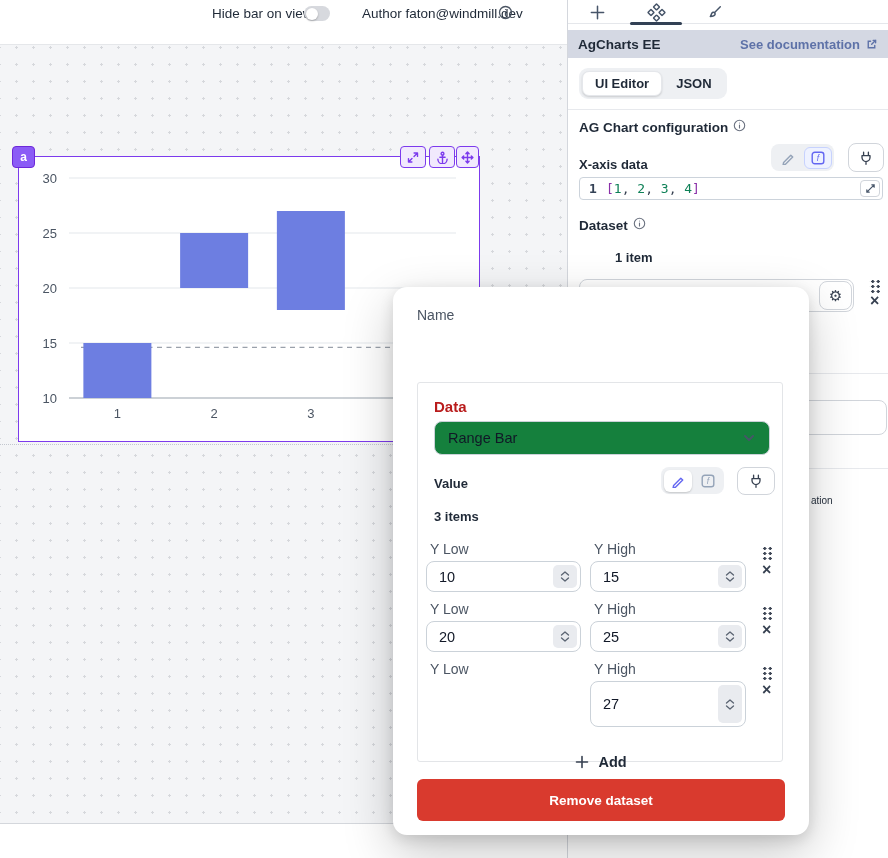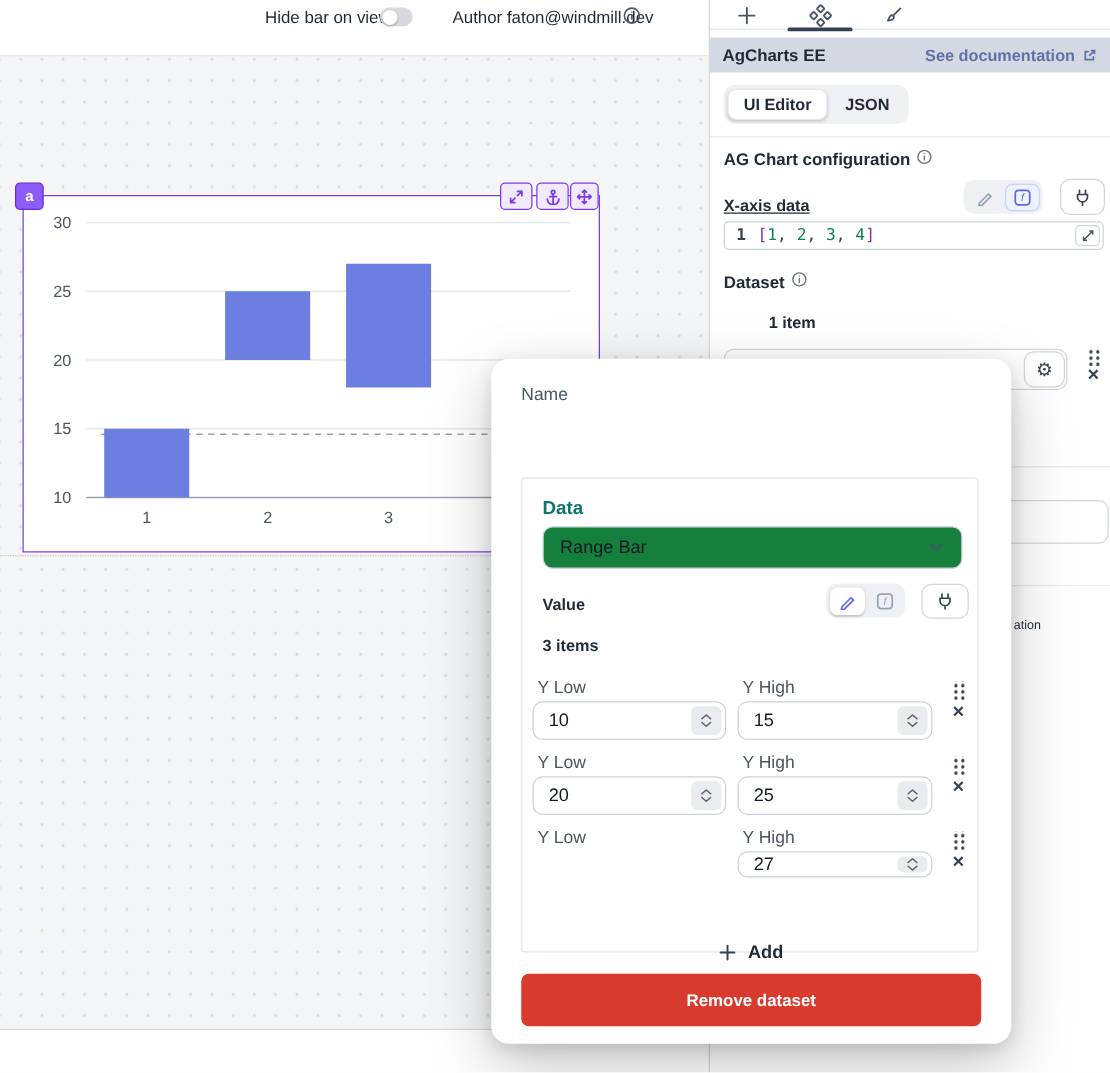--- a/index.html
+++ b/index.html
@@ -76,21 +76,21 @@
   .x-btn { font-size:16px; color:#374151; line-height:14px; cursor:pointer; font-weight:bold; }
   .fragment-text { font-size:10px; color:#1f2937; }
 
   
   .modal { left:393px; top:287px; width:416px; height:548px; background:#fff; border-radius:14px; z-index:10;
     box-shadow:0 18px 50px rgba(0,0,0,.22), 0 4px 14px rgba(0,0,0,.12); }
   .m-label { font-size:14px; color:#4b5563; }
   .m-input { border:1px solid #cbd2d9; border-radius:8px; background:#fff; font-size:15px; color:#111827; padding:0 13px;
     font-family:"Liberation Sans", sans-serif; outline:none; width:100%; height:100%; }
   .databox { left:24px; top:95px; width:366px; height:380px; border:1px solid #e3e5e8; border-radius:3px; background:#fff; }
-  .m-h { font-size:15px; font-weight:bold; color:#0f766e;text-align:center; }
+  .m-h { font-size:15px; font-weight:bold; color:#b91c1c;text-align:center; }
   .select { border:1px solid #cbd2d9; border-radius:8px; background:#15803d; display:flex; align-items:center; padding:0 13px;
     font-size:14.5px; color:#111827; cursor:pointer; }
   .select svg { margin-left:auto; stroke:#475569; fill:none; stroke-width:1.6; stroke-linecap:round; stroke-linejoin:round; }
   .numfield { position:absolute; }
   .numfield input { width:100%; height:100%; border:1px solid #cbd2d9; border-radius:8px; font-size:14.5px; color:#111827;
     padding:0 34px 0 12px; font-family:"Liberation Sans", sans-serif; outline:none; }
   .stepper { position:absolute; right:4px; top:4px; bottom:4px; width:24px; background:#e9ebef; border-radius:5px;
     display:flex; flex-direction:column; align-items:center; justify-content:center; gap:1px; cursor:pointer; }
   .stepper svg { stroke:#5b6472; fill:none; stroke-width:1.3; stroke-linecap:round; stroke-linejoin:round; }
   .add-btn { display:flex; align-items:center; justify-content:center; gap:9px; font-size:14.5px; font-weight:bold; color:#1f2937; cursor:pointer;margin-top:24px; }
@@ -211,21 +211,21 @@
 
     <div class="abs sec-title" style="left:11px; top:119px;">
       <span>AG Chart configuration</span>
       <span class="info-svg"><svg width="13" height="13" viewBox="0 0 14 14">
             <circle cx="7" cy="7" r="5.6"></circle>
             <path d="M7 6.4v3.2" stroke-linecap="round"></path>
             <circle cx="7" cy="4.2" r="0.55" fill="#6b7280" stroke="none"></circle>
           </svg></span>
     </div>
 
-    <div class="abs sub-title" style="left:11px; top:157px;text-decoration:underline;">X-axis data</div>
+    <div class="abs sub-title" style="left:11px; top:157px;">X-axis data</div>
 
     <div class="abs icon-group" style="left:203px; top:144px;">
       <span class="ig-btn">
         <svg width="14" height="14" viewBox="0 0 14 14">
             <path d="M2.6 11.4l7.2-7.2 1.9 1.9-7.2 7.2-2.4.5z"></path>
           </svg>
       </span>
       <span class="ig-btn sel-indigo">
         <svg width="14" height="14" viewBox="0 0 14 14">
             <rect x="1.2" y="1.2" width="11.6" height="11.6" rx="2.6"></rect>
@@ -355,21 +355,21 @@
           <svg width="10" height="5" viewBox="0 0 10 5">
             <path d="M1.5 1L5 4l3.5-3"></path>
           </svg>
         </span>
     </div>
     <span class="abs drag-dots" style="left:368px; top:318px;"></span>
     <span class="abs x-btn" style="left:369px; top:336px;">×</span>
 
     <div class="abs m-label" style="left:37px; top:374px;">Y Low</div>
     <div class="abs m-label" style="left:201px; top:374px;">Y High</div>
-    <div class="numfield" style="left:197px; top:394px; width:156px; height:21px;border-radius:14px;">
+    <div class="numfield" style="left:197px; top:394px; width:156px; height:46px;border-radius:14px;">
       <input type="text" value="27" style="">
       <span class="stepper">
           <svg width="10" height="5" viewBox="0 0 10 5">
             <path d="M1.5 4L5 1l3.5 3"></path>
           </svg>
           <svg width="10" height="5" viewBox="0 0 10 5">
             <path d="M1.5 1L5 4l3.5-3"></path>
           </svg>
         </span>
     </div>

